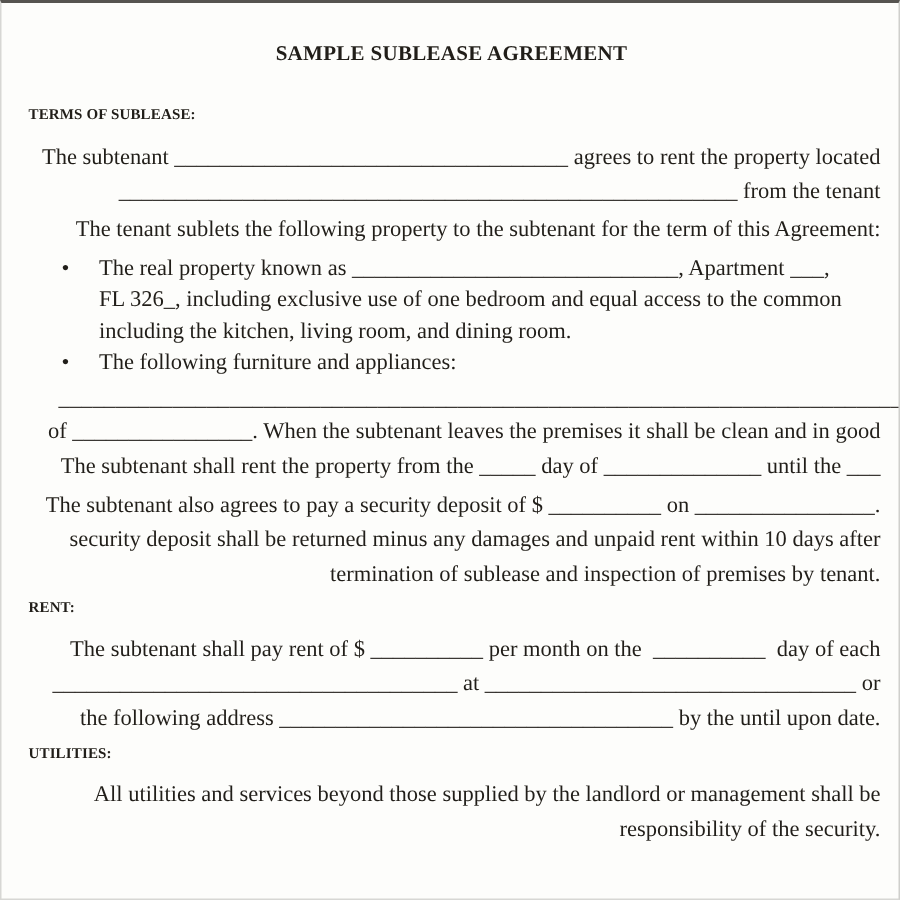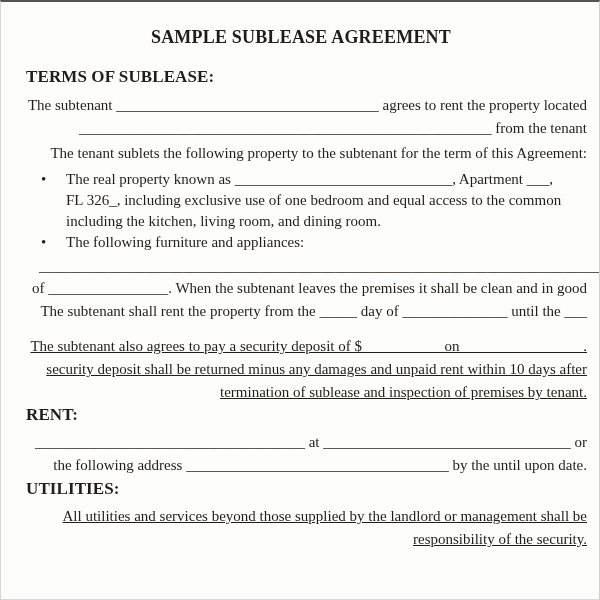--- a/index.html
+++ b/index.html
@@ -20,40 +20,40 @@
     padding: 0 12px 0 14px;
     overflow: hidden;
     font-family: "Liberation Serif", "DejaVu Serif", serif;
     font-size: 15px;
     color: #211e19;
   }
   .title {
     margin: 25px 0 0 0;
     line-height: 20px;
     text-align: center;
-    font-size: 18px;
+    font-size: 14px;
     font-weight: bold;
     letter-spacing: 0.2px;
   }
   .heading {
-    margin: 20px 0 0 11px;
+    margin: 20px 0 0 4px;
     line-height: 20px;
-    font-size: 17px;
+    font-size: 10px;
     font-weight: bold;
     letter-spacing: 0.1px;
   }
   .heading.rent { margin-top: 1px; }
   .heading.utilities { margin-top: 2px; }
   .para { margin: 0; text-align: right; }
   .para.p-agree { margin-top: 7px; }
   .para.p-intro { margin-top: 2px; }
   .para.p-term  { margin-top: 0px; }
-  .para.p-deposit { margin-top: 12px; text-decoration: underline; }
+  .para.p-deposit { margin-top: 3px; }
   .para.p-rent { margin-top: 6px; }
-  .para.p-util { margin-top: 6px; text-decoration: underline; }
+  .para.p-util { margin-top: 6px; }
   .line {
     white-space: pre;
     line-height: 23px;
   }
   .bullet-list { margin-top: 4px; }
   .bullet-item {
     display: flex;
     align-items: flex-start;
     padding-left: 26px;
   }
@@ -116,20 +116,21 @@
 
   <div class="para p-deposit">
     <div class="line">The subtenant also agrees to pay a security deposit of $ __________ on ________________.</div>
     <div class="line">security deposit shall be returned minus any damages and unpaid rent within 10 days after</div>
     <div class="line">termination of sublease and inspection of premises by tenant.</div>
   </div>
 
   <h2 class="heading rent">RENT:</h2>
 
   <div class="para p-rent">
+    <div class="line">The subtenant shall pay rent of $ __________ per month on the  __________  day of each</div>
     <div class="line">____________________________________ at _________________________________ or</div>
     <div class="line">the following address ___________________________________ by the until upon date.</div>
   </div>
 
   <h2 class="heading utilities">UTILITIES:</h2>
 
   <div class="para p-util">
     <div class="line">All utilities and services beyond those supplied by the landlord or management shall be</div>
     <div class="line">responsibility of the security.</div>
   </div>

